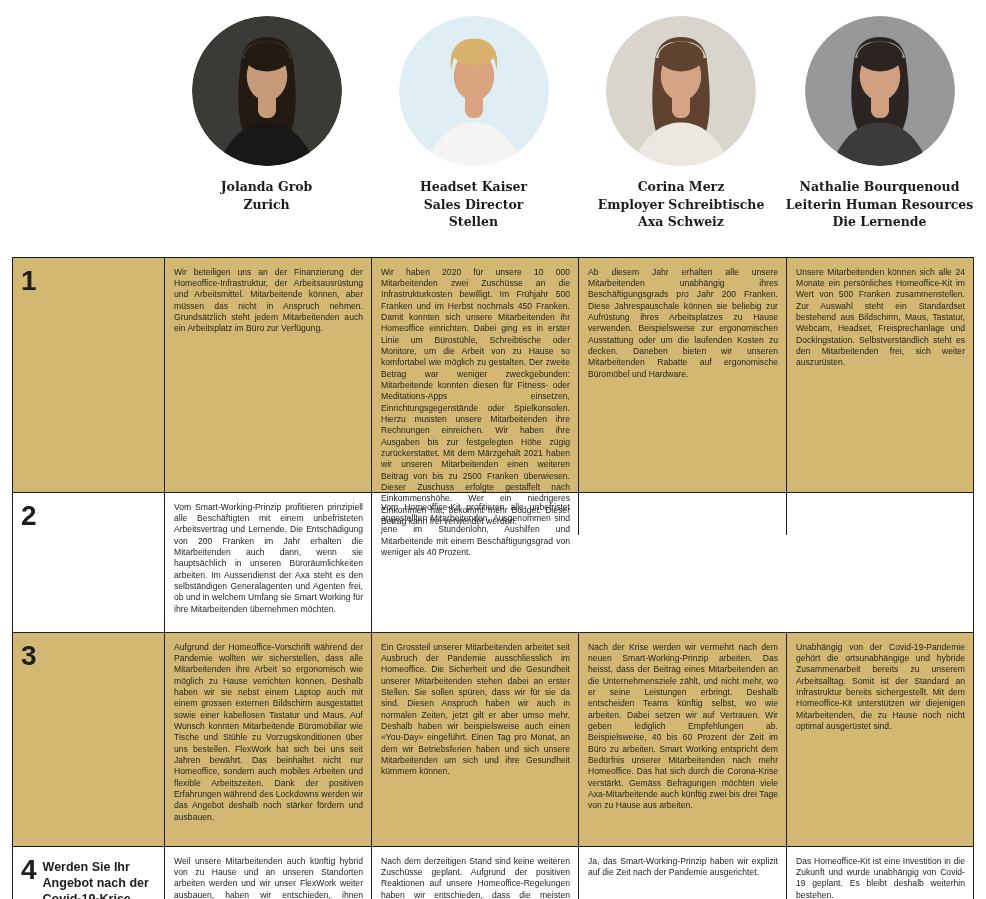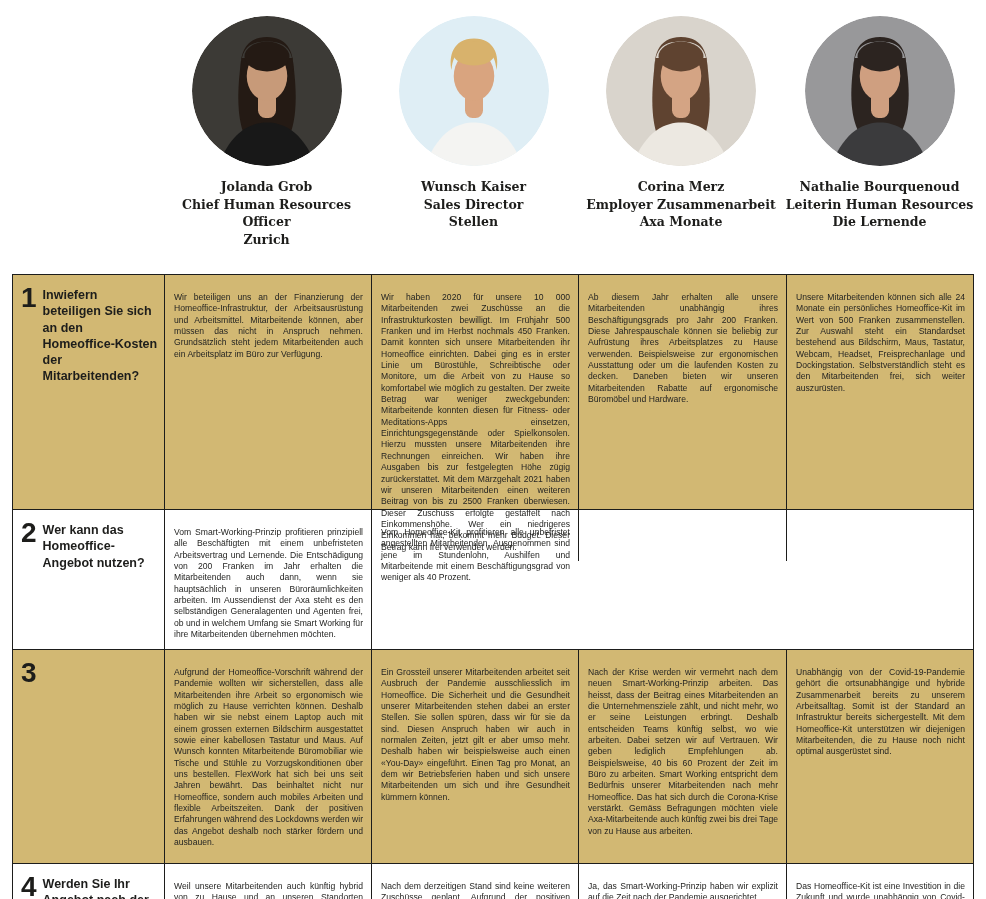--- a/index.html
+++ b/index.html
@@ -19,21 +19,21 @@
 
   
   .qa-table { margin:26px 12px 0 12px; border:1px solid #1d1d1b; border-bottom:4px solid #141414; }
   .qa-row { display:grid; grid-template-columns:151px 207px 207px 208px 1fr; }
   .qa-row + .qa-row { border-top:1px solid #1d1d1b; }
   .row-tan { background:#d2b873; }
   .row-white { background:#ffffff; }
   .q-cell { display:flex; gap:7px; padding:11px 6px 8px 8px; align-items:flex-start; }
   .q-num { font-size:28px; font-weight:bold; line-height:0.85; letter-spacing:-1px; }
   .q-text { font-size:12.5px; font-weight:bold; line-height:1.3; padding-top:1px; }
-  .a-cell { border-left:1px solid #1d1d1b; padding:17px 8px 8px 9px; font-size:8.6px; line-height:1.32; text-align:justify; color:#242422; }
+  .a-cell { border-left:1px solid #1d1d1b; padding:9px 8px 8px 9px; font-size:8.6px; line-height:1.32; text-align:justify; color:#242422; }
   .r1 { height:234px; } .r2 { height:140px; } .r3 { height:214px; } .r4 { height:58px; }
 </style>
 </head>
 <body>
 
 <div class="page">
 
   <header class="people-row">
 
     <div class="person p1">
@@ -47,41 +47,40 @@
             <path d="M33,28 C29,56 31,72 36,82 L64,82 C69,72 71,56 67,28 Z" fill="#241a14"></path>
             <path d="M16,104 C25,76 40,71 50,71 C60,71 75,76 84,104 Z" fill="#181818"></path>
             <rect x="44" y="50" width="12" height="18" rx="5" fill="#c79a79"></rect>
             <ellipse cx="50" cy="40" rx="13.5" ry="16.5" fill="#c79a79"></ellipse>
             <path d="M50,14 C34,14 31,28 33,40 C31,22 38,17 50,17 C62,17 69,22 67,40 C69,28 66,14 50,14 Z" fill="#241a14"></path>
             <ellipse cx="50" cy="27" rx="15" ry="10" fill="#241a14"></ellipse>
           </g>
         </svg>
       </div>
       <div class="person-name">Jolanda Grob</div>
-      <div class="person-title">Chief Human Resources Officer</div>
       <div class="person-company">Zurich</div>
     </div>
 
     <div class="person p2">
       <div class="avatar">
         <svg viewBox="0 0 100 100">
           <clipPath id="c2">
               <circle cx="50" cy="50" r="50"></circle>
             </clipPath>
           <g clip-path="url(#c2)">
             <rect width="100" height="100" fill="#dfeef5"></rect>
             <path d="M16,104 C25,76 40,71 50,71 C60,71 75,76 84,104 Z" fill="#f4f4f2"></path>
             <rect x="44" y="50" width="12" height="18" rx="5" fill="#d9a47f"></rect>
             <ellipse cx="50" cy="40" rx="13.5" ry="16.5" fill="#d9a47f"></ellipse>
             <path d="M50,15 C36,15 33,27 35,36 C36,24 42,20 50,20 C58,20 64,24 65,36 C67,27 64,15 50,15 Z" fill="#d8b26c"></path>
             <ellipse cx="50" cy="25" rx="14" ry="8" fill="#d8b26c"></ellipse>
           </g>
         </svg>
       </div>
-      <div class="person-name">Wunsch Kaiser</div>
+      <div class="person-name">Headset Kaiser</div>
       <div class="person-title">Sales Director</div>
       <div class="person-company">Stellen</div>
     </div>
 
     <div class="person p3">
       <div class="avatar">
         <svg viewBox="0 0 100 100">
           <clipPath id="c3">
               <circle cx="50" cy="50" r="50"></circle>
             </clipPath>
@@ -90,22 +89,22 @@
             <path d="M33,28 C29,58 31,74 36,84 L64,84 C69,74 71,58 67,28 Z" fill="#5f4330"></path>
             <path d="M16,104 C25,76 40,71 50,71 C60,71 75,76 84,104 Z" fill="#ece8e1"></path>
             <rect x="44" y="50" width="12" height="18" rx="5" fill="#d4a484"></rect>
             <ellipse cx="50" cy="40" rx="13.5" ry="16.5" fill="#d4a484"></ellipse>
             <path d="M50,14 C34,14 31,28 33,40 C31,22 38,17 50,17 C62,17 69,22 67,40 C69,28 66,14 50,14 Z" fill="#5f4330"></path>
             <ellipse cx="50" cy="27" rx="15" ry="10" fill="#5f4330"></ellipse>
           </g>
         </svg>
       </div>
       <div class="person-name">Corina Merz</div>
-      <div class="person-title">Employer Zusammenarbeit</div>
-      <div class="person-company">Axa Monate</div>
+      <div class="person-title">Employer Schreibtische</div>
+      <div class="person-company">Axa Schweiz</div>
     </div>
 
     <div class="person p4">
       <div class="avatar">
         <svg viewBox="0 0 100 100">
           <clipPath id="c4">
               <circle cx="50" cy="50" r="50"></circle>
             </clipPath>
           <g clip-path="url(#c4)">
             <rect width="100" height="100" fill="#98989a"></rect>
@@ -123,32 +122,30 @@
       <div class="person-company">Die Lernende</div>
     </div>
 
   </header>
 
   <main class="qa-table">
 
     <div class="qa-row row-tan r1">
       <div class="q-cell">
         <span class="q-num">1</span>
-        <span class="q-text">Inwiefern beteiligen Sie sich an den Homeoffice-Kosten der Mitarbeitenden?</span>
       </div>
       <div class="a-cell">Wir beteiligen uns an der Finanzierung der Homeoffice-Infrastruktur, der Arbeitsausrüstung und Arbeitsmittel. Mitarbeitende können, aber müssen das nicht in Anspruch nehmen. Grundsätzlich steht jedem Mitarbeitenden auch ein Arbeitsplatz im Büro zur Verfügung.</div>
       <div class="a-cell">Wir haben 2020 für unsere 10 000 Mitarbeitenden zwei Zuschüsse an die Infrastrukturkosten bewilligt. Im Frühjahr 500 Franken und im Herbst nochmals 450 Franken. Damit konnten sich unsere Mitarbeitenden ihr Homeoffice einrichten. Dabei ging es in erster Linie um Bürostühle, Schreibtische oder Monitore, um die Arbeit von zu Hause so komfortabel wie möglich zu gestalten. Der zweite Betrag war weniger zweckgebunden: Mitarbeitende konnten diesen für Fitness- oder Meditations-Apps einsetzen, Einrichtungsgegenstände oder Spielkonsolen. Hierzu mussten unsere Mitarbeitenden ihre Rechnungen einreichen. Wir haben ihre Ausgaben bis zur festgelegten Höhe zügig zurückerstattet. Mit dem Märzgehalt 2021 haben wir unseren Mitarbeitenden einen weiteren Beitrag von bis zu 2500 Franken überwiesen. Dieser Zuschuss erfolgte gestaffelt nach Einkommenshöhe. Wer ein niedrigeres Einkommen hat, bekommt mehr Budget. Dieser Betrag kann frei verwendet werden.</div>
       <div class="a-cell">Ab diesem Jahr erhalten alle unsere Mitarbeitenden unabhängig ihres Beschäftigungsgrads pro Jahr 200 Franken. Diese Jahrespauschale können sie beliebig zur Aufrüstung ihres Arbeitsplatzes zu Hause verwenden. Beispielsweise zur ergonomischen Ausstattung oder um die laufenden Kosten zu decken. Daneben bieten wir unseren Mitarbeitenden Rabatte auf ergonomische Büromöbel und Hardware.</div>
       <div class="a-cell">Unsere Mitarbeitenden können sich alle 24 Monate ein persönliches Homeoffice-Kit im Wert von 500 Franken zusammenstellen. Zur Auswahl steht ein Standardset bestehend aus Bildschirm, Maus, Tastatur, Webcam, Headset, Freisprechanlage und Dockingstation. Selbstverständlich steht es den Mitarbeitenden frei, sich weiter auszurüsten.</div>
     </div>
 
     <div class="qa-row row-white r2">
       <div class="q-cell">
         <span class="q-num">2</span>
-        <span class="q-text">Wer kann das Homeoffice-Angebot nutzen?</span>
       </div>
       <div class="a-cell">Vom Smart-Working-Prinzip profitieren prinzipiell alle Beschäftigten mit einem unbefristeten Arbeitsvertrag und Lernende. Die Entschädigung von 200 Franken im Jahr erhalten die Mitarbeitenden auch dann, wenn sie hauptsächlich in unseren Büroräumlichkeiten arbeiten. Im Aussendienst der Axa steht es den selbständigen Generalagenten und Agenten frei, ob und in welchem Umfang sie Smart Working für ihre Mitarbeitenden übernehmen möchten.</div>
       <div class="a-cell">Vom Homeoffice-Kit profitieren alle unbefristet angestellten Mitarbeitenden. Ausgenommen sind jene im Stundenlohn, Aushilfen und Mitarbeitende mit einem Beschäftigungsgrad von weniger als 40 Prozent.</div>
     </div>
 
     <div class="qa-row row-tan r3">
       <div class="q-cell">
         <span class="q-num">3</span>
       </div>
       <div class="a-cell">Aufgrund der Homeoffice-Vorschrift während der Pandemie wollten wir sicherstellen, dass alle Mitarbeitenden ihre Arbeit so ergonomisch wie möglich zu Hause verrichten können. Deshalb haben wir sie nebst einem Laptop auch mit einem grossen externen Bildschirm ausgestattet sowie einer kabellosen Tastatur und Maus. Auf Wunsch konnten Mitarbeitende Büromobiliar wie Tische und Stühle zu Vorzugskonditionen über uns bestellen. FlexWork hat sich bei uns seit Jahren bewährt. Das beinhaltet nicht nur Homeoffice, sondern auch mobiles Arbeiten und flexible Arbeitszeiten. Dank der positiven Erfahrungen während des Lockdowns werden wir das Angebot deshalb noch stärker fördern und ausbauen.</div>

